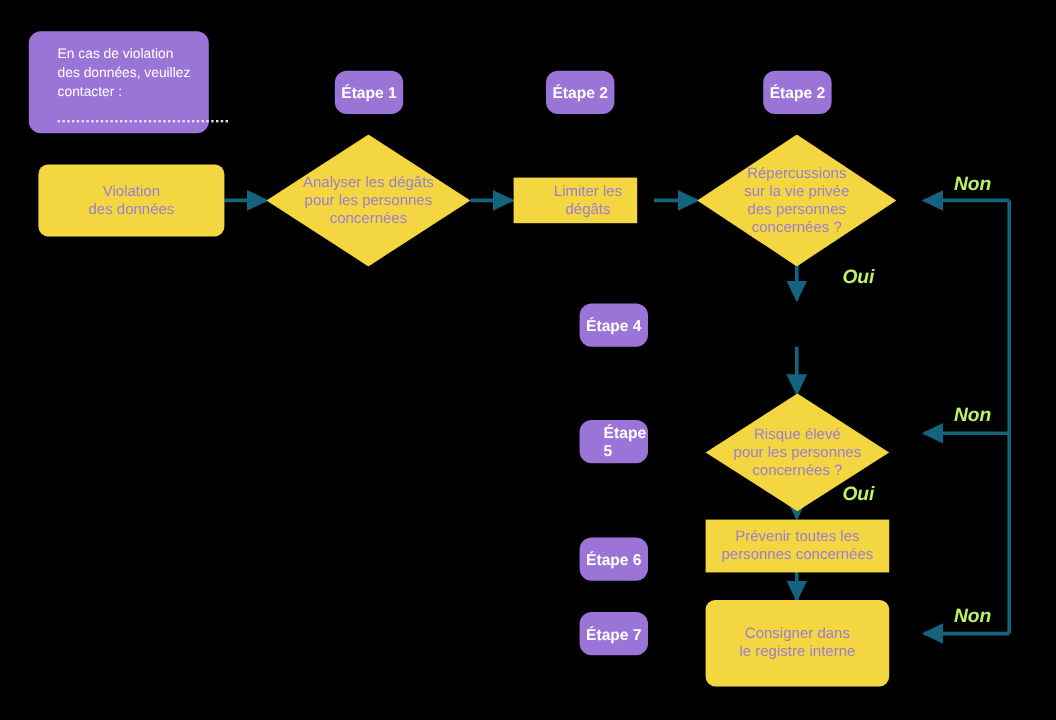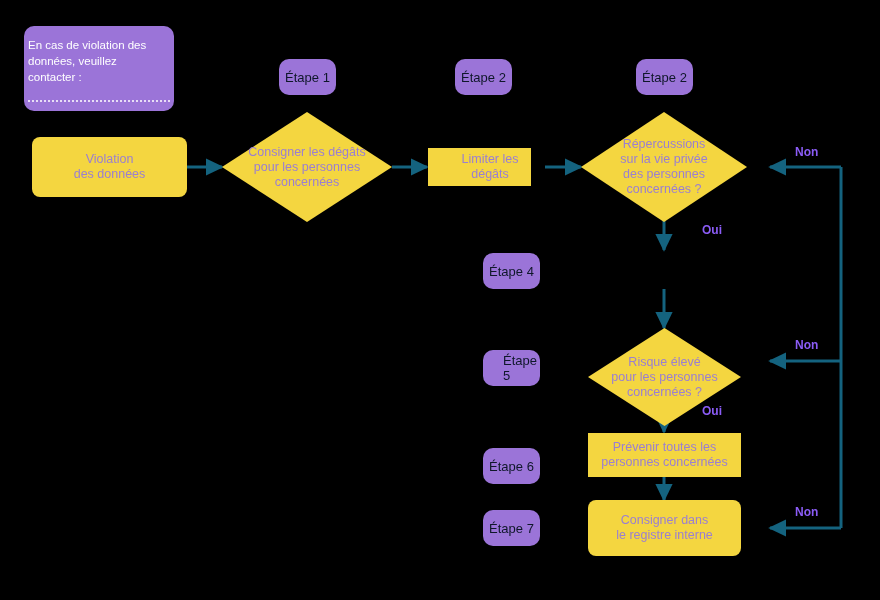--- a/index.html
+++ b/index.html
@@ -32,36 +32,36 @@
   }
   .rect-round {
     background: #f4d640;
     border-radius: 8px;
   }
   .badge {
     position: absolute;
     box-sizing: border-box;
     background: #9b74d8;
     border-radius: 10px;
-    color: #0f172a;
+    color: #ffffff;
     font-size: 13px;
-    font-weight: normal;
+    font-weight: bold;
     display: flex;
     align-items: center;
     justify-content: center;
   }
   .note {
     position: absolute;
     box-sizing: border-box;
     background: #9b74d8;
     border-radius: 10px;
     color: #ffffff;
     font-size: 11.5px;
     line-height: 16px;
-    padding: 11px 12px 8px 4px;
+    padding: 11px 12px 8px 24px;
   }
   .note-dots {
     margin-top: 14px;
     border-bottom: 2px dotted #e8ddf6;
     width: 142px;
     height: 1px;
   }
   .diamond-wrap {
     position: absolute;
   }
@@ -90,23 +90,24 @@
   .conn {
     position: absolute;
     left: 0;
     top: 0;
     width: 880px;
     height: 600px;
     pointer-events: none;
   }
   .edge-label {
     position: absolute;
-    color: #8b5cf6;
-    font-size: 12px;
+    color: #bef264;
+    font-size: 16px;
     font-weight: bold;
+    font-style: italic;
   }
 </style>
 </head>
 <body>
 
 <div id="canvas">
 
   <div class="note" style="left:24px; top:26px; width:150px; height:85px;">
     <span>En cas de violation des données, veuillez contacter :</span>
     <div class="note-dots"></div>
@@ -136,21 +137,21 @@
   </svg>
 
   <div class="node rect-round" style="left:32px; top:137px; width:155px; height:60px;">Violation
 des données</div>
 
   <div class="badge" style="left:279px; top:59px; width:57px; height:36px;">Étape 1</div>
   <div class="diamond-wrap" style="left:222px; top:112px; width:170px; height:110px;">
     <svg width="170" height="110" viewBox="0 0 170 110" xmlns="http://www.w3.org/2000/svg">
       <polygon points="85,0 170,55 85,110 0,55" fill="#f4d640"></polygon>
     </svg>
-    <div class="diamond-label">Consigner les dégâts
+    <div class="diamond-label">Analyser les dégâts
 pour les personnes
 concernées</div>
   </div>
 
   <div class="badge" style="left:455px; top:59px; width:57px; height:36px;">Étape 2</div>
   <div class="node rect" style="left:428px; top:148px; width:103px; height:38px;padding-left:21px;">Limiter les dégâts</div>
 
   <div class="badge" style="left:636px; top:59px; width:57px; height:36px;">Étape 2</div>
   <div class="diamond-wrap" style="left:581px; top:112px; width:166px; height:110px;">
     <svg width="166" height="110" viewBox="0 0 166 110" xmlns="http://www.w3.org/2000/svg">
@@ -176,17 +177,17 @@
 concernées ?</div>
   </div>
   <div class="edge-label" style="left:795px; top:338px;">Non</div>
   <div class="edge-label" style="left:702px; top:404px;">Oui</div>
 
   <div class="badge" style="left:483px; top:448px; width:57px; height:36px;">Étape 6</div>
   <div class="node rect" style="left:588px; top:433px; width:153px; height:44px;">Prévenir toutes les
 personnes concernées</div>
 
   <div class="badge" style="left:483px; top:510px; width:57px; height:36px;">Étape 7</div>
-  <div class="node rect-round" style="left:588px; top:500px; width:153px; height:56px;">Consigner dans
+  <div class="node rect-round" style="left:588px; top:500px; width:153px; height:72px;">Consigner dans
 le registre interne</div>
   <div class="edge-label" style="left:795px; top:505px;">Non</div>
 
 </div>
 
 </body></html>

